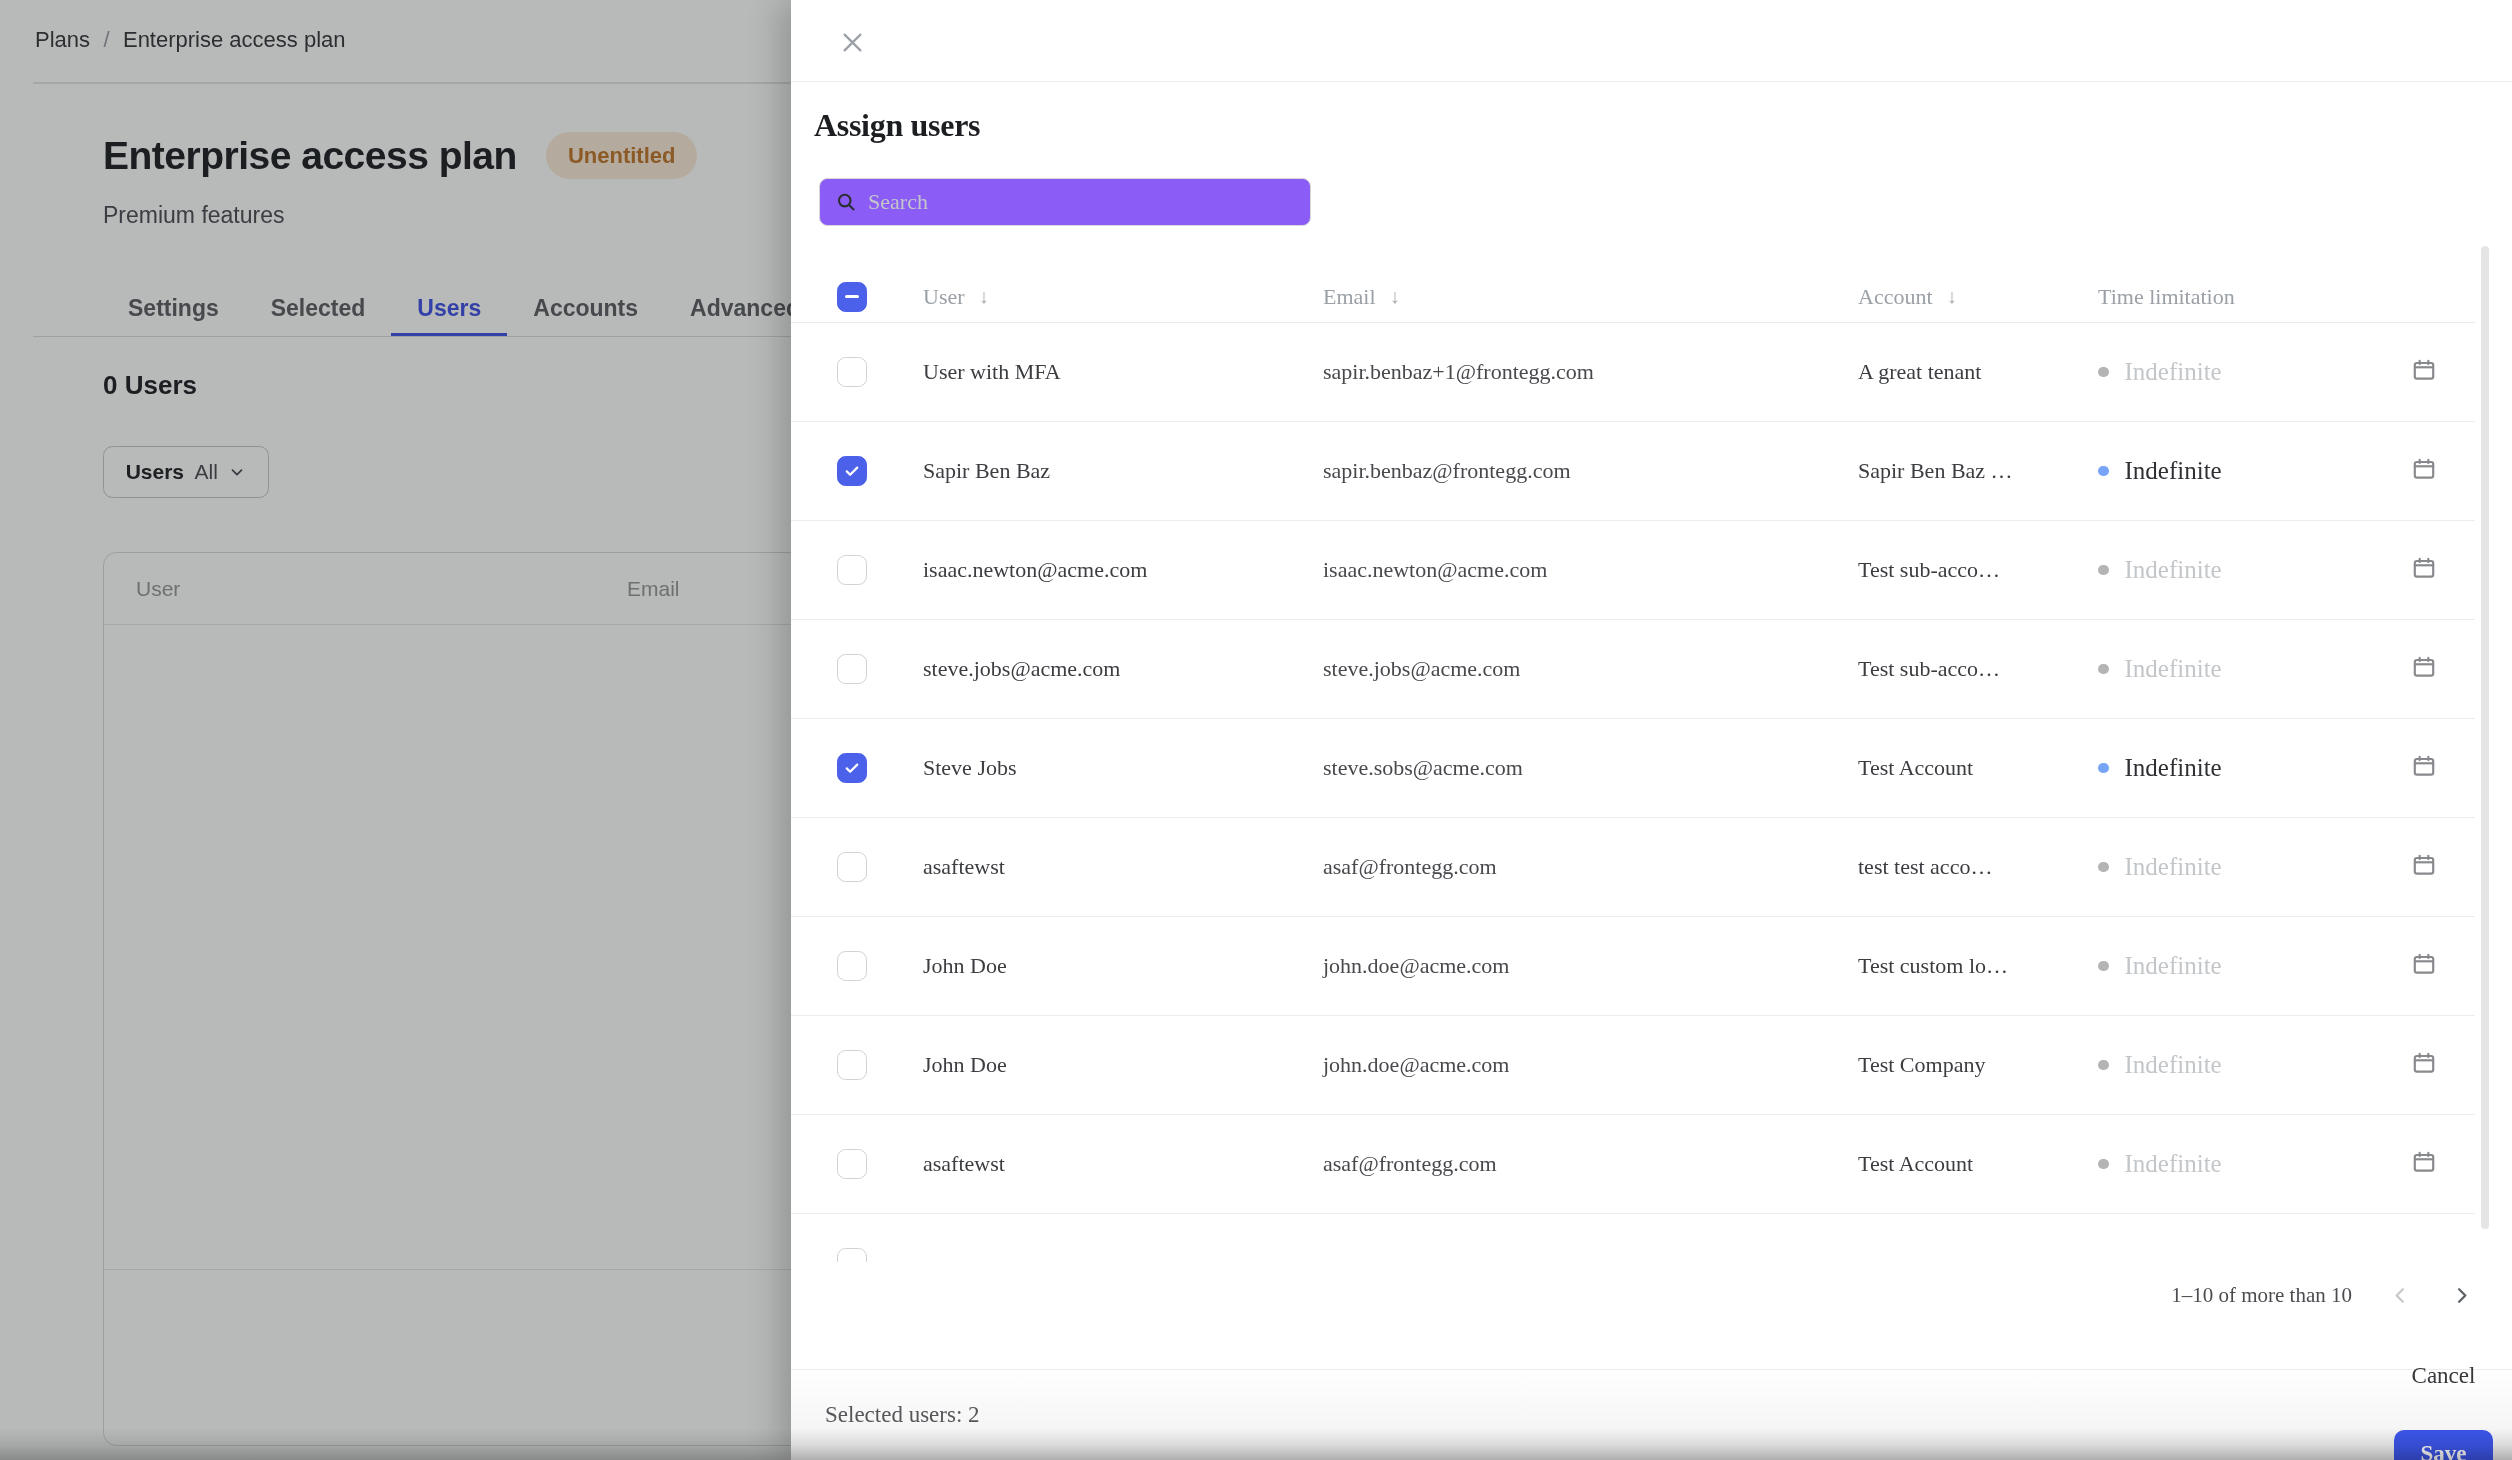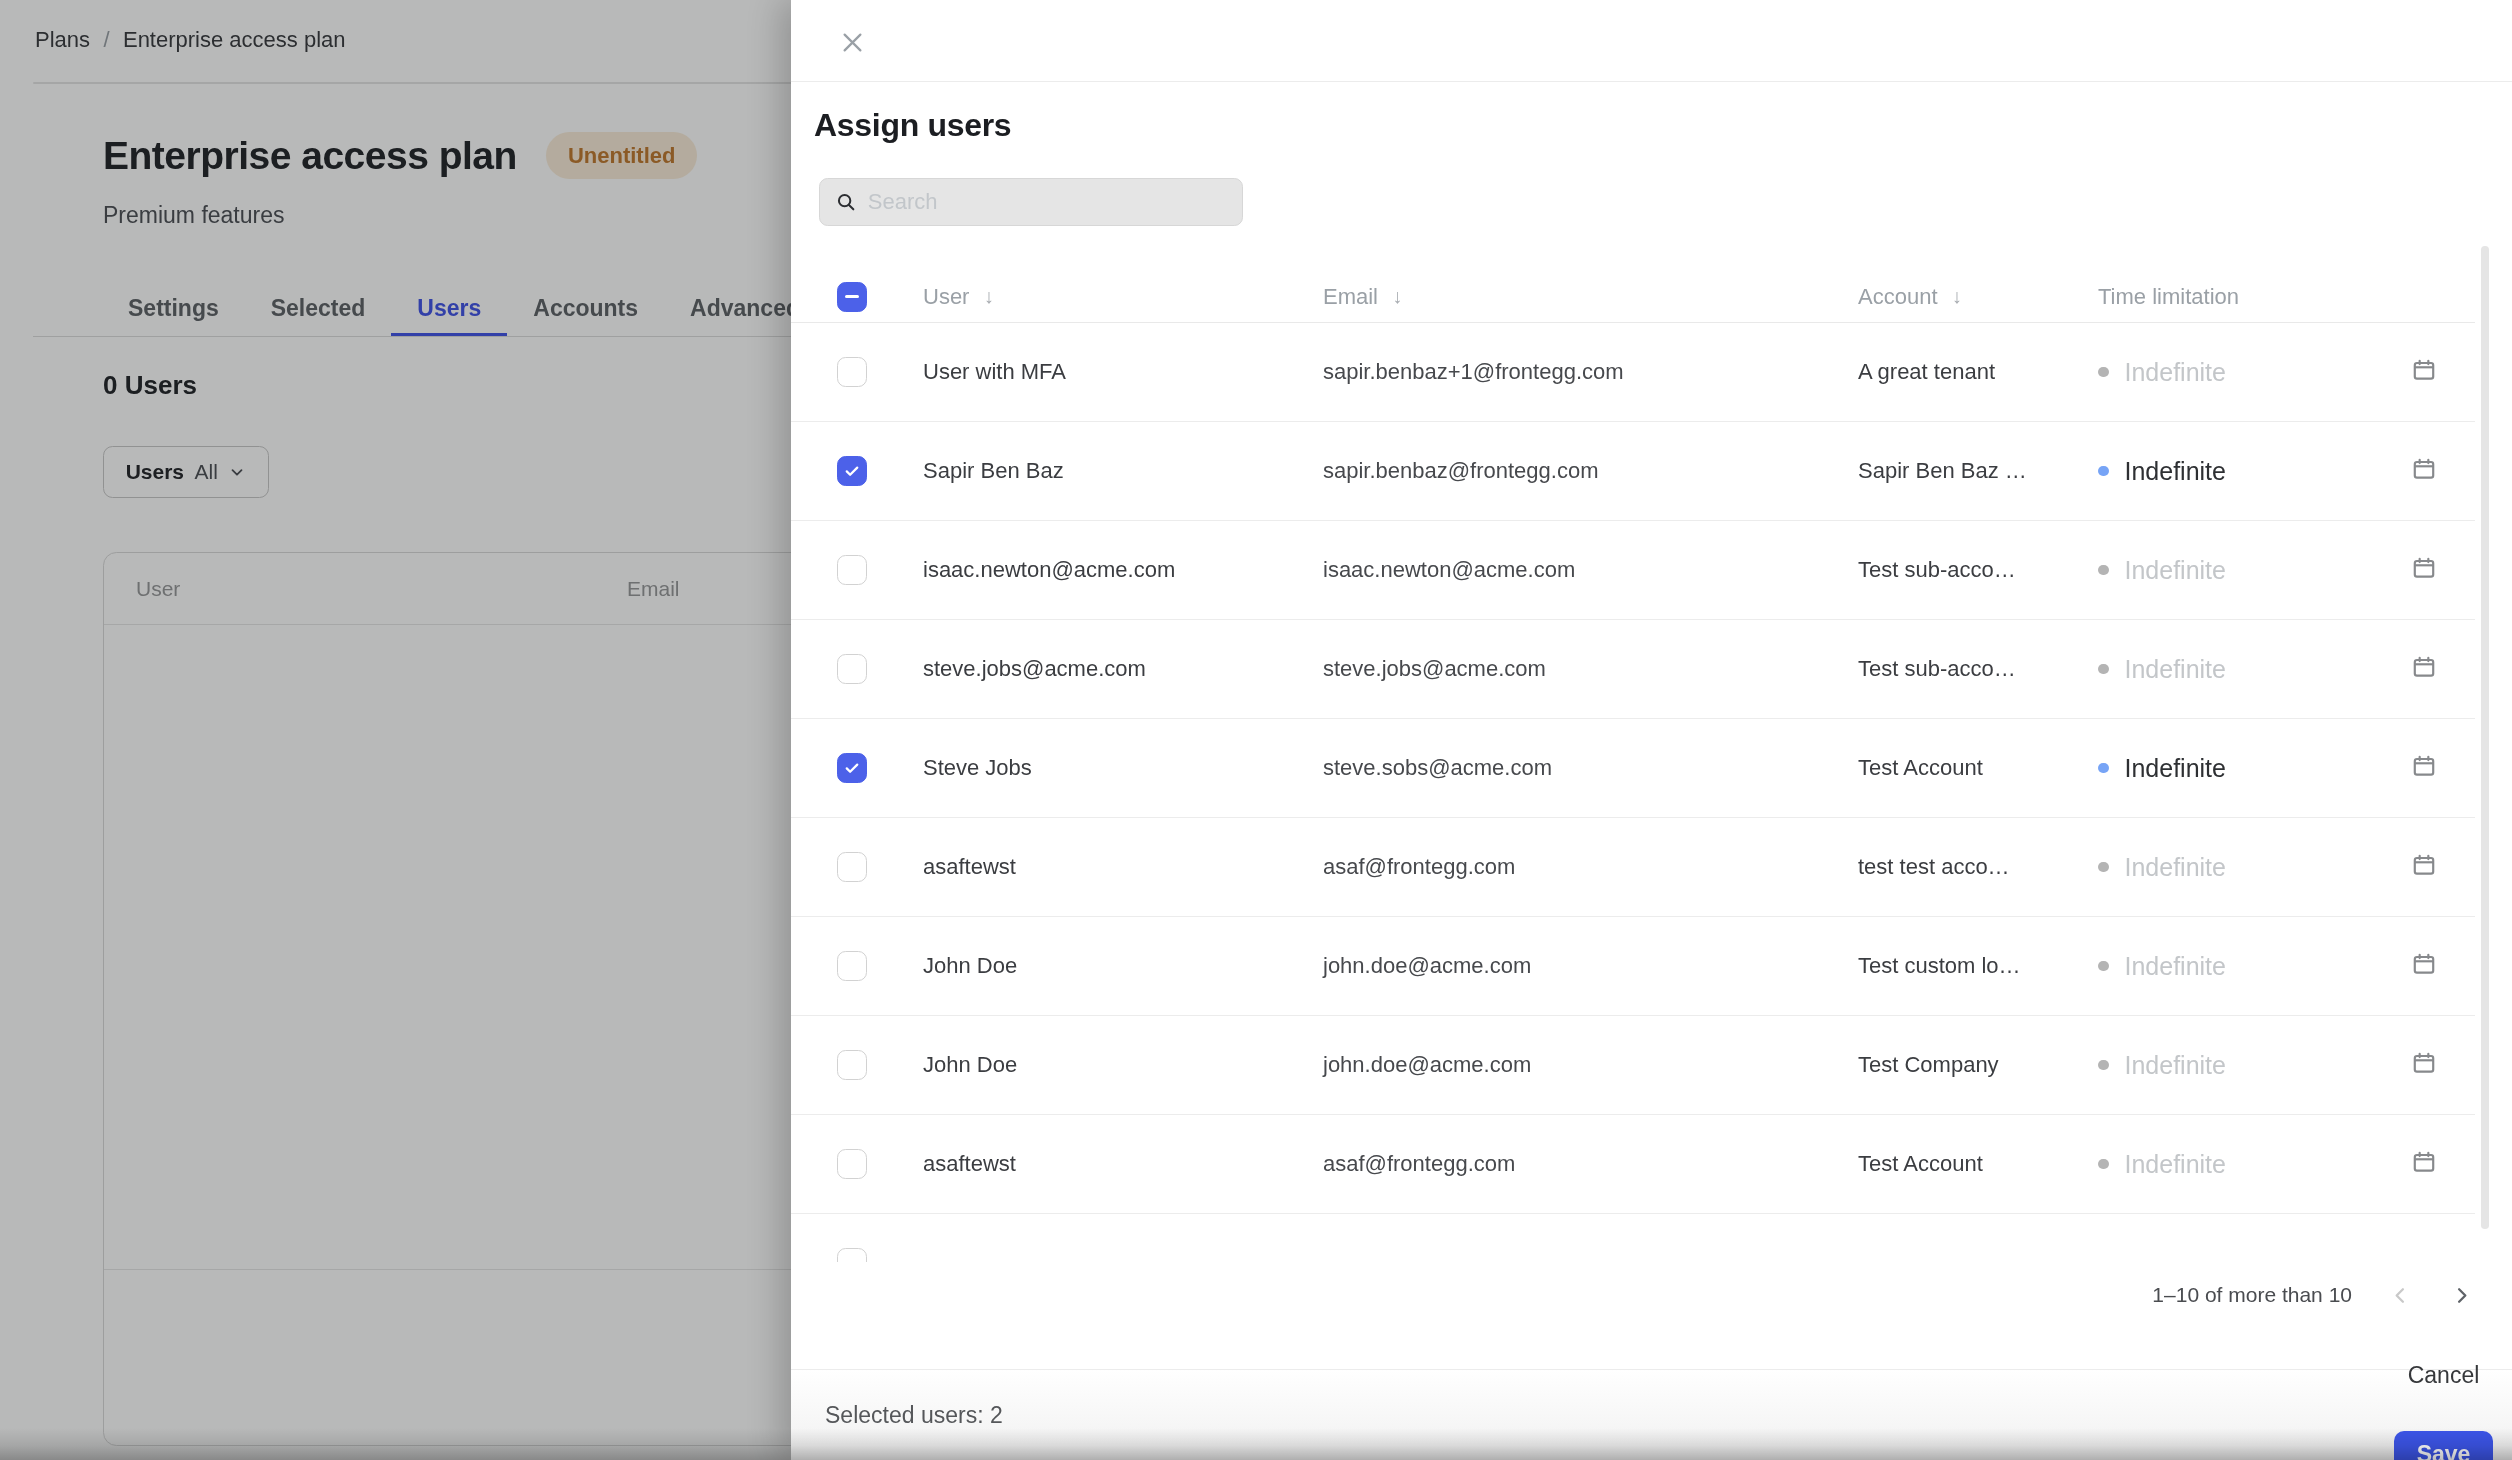--- a/index.html
+++ b/index.html
@@ -27,25 +27,25 @@
   .filter-btn .f-value { color:#4e5157; }
   .card { position:absolute; left:103px; top:552px; width:1432px; height:894px; background:#fff; border:1px solid #d9d9d9; border-radius:13.4px; }
   .card-head { height:72px; display:flex; align-items:center; border-bottom:1px solid #e6e6e6; }
   .card-head .col-user { margin-left:32px; width:491px; font-size:21px; color:#97989a; }
   .card-head .col-email { font-size:21px; color:#97989a; }
   .card-body { height:645px; border-bottom:1px solid #e6e6e6; }
 
   .backdrop { position:absolute; inset:0; background:rgba(12,13,15,0.29); }
 
   
-  .drawer { position:absolute; top:0; right:0; width:1721px; height:1460px; background:#fff; box-shadow:-11.5px 0 32px rgba(0,0,0,0.20); }
+  .drawer { position:absolute; top:0; right:0; width:1721px; height:1460px; background:#fff; box-shadow:-11.5px 0 32px rgba(0,0,0,0.20);font-family:Liberation Serif, serif; }
   .drawer-header { position:absolute; left:0; right:0; top:0; height:82px; border-bottom:1px solid #ececec; }
   .close-btn { position:absolute; left:48px; top:29px; width:27px; height:27px; background:none; border:none; cursor:pointer; }
   .modal-title { position:absolute; left:23px; top:107px; font-size:32px; font-weight:700; color:#1c1e22; letter-spacing:-0.3px;}
-  .search-box { position:absolute; left:28px; top:178px; width:424px; height:48px; border:1px solid #d7d7d7; border-radius:8.6px; display:flex; align-items:center; padding:0 15.3px; gap:10.5px; background:#e5e5e5;}
+  .search-box { position:absolute; left:28px; top:178px; width:492px; height:48px; border:1px solid #d7d7d7; border-radius:8.6px; display:flex; align-items:center; padding:0 15.3px; gap:10.5px; background:#8b5cf6;}
   .search-box input { border:none; outline:none; font-size:22px; color:#26282c; width:100%; font-family:inherit; background:transparent;}
   .search-box input::placeholder { color:#c2c6ca; }
 
   .grid-row { display:grid; grid-template-columns:132px 400px 535px 240px 267px 1fr; align-items:center; }
   .thead { position:absolute; left:0; top:271px; width:1684px; height:52px; border-bottom:1px solid #e9e9e9; }
   .thead .hcell { display:flex; align-items:center; gap:14.3px; font-size:22px; color:#9aa0a6; }
   .thead .arrow { font-size:20px; color:#a9adb2; }
   .rows-viewport { position:absolute; left:0; top:323px; width:1684px; height:939px; overflow:hidden; }
   .row { height:99px; border-bottom:1px solid #ececec; background:#fff; }
   .cell-user { font-size:22px; color:#3b3d41; }

